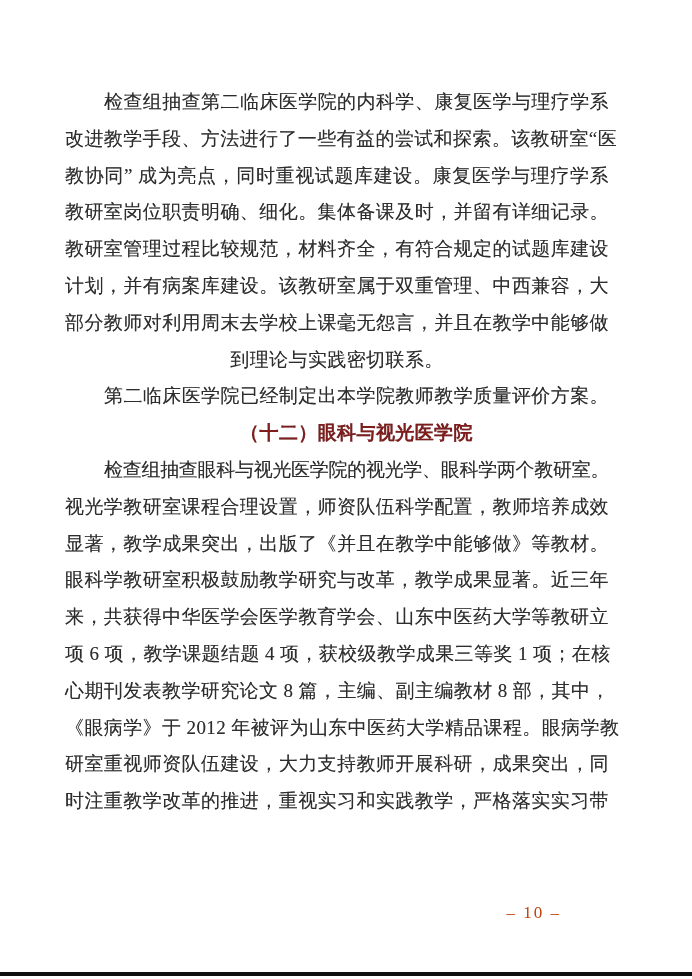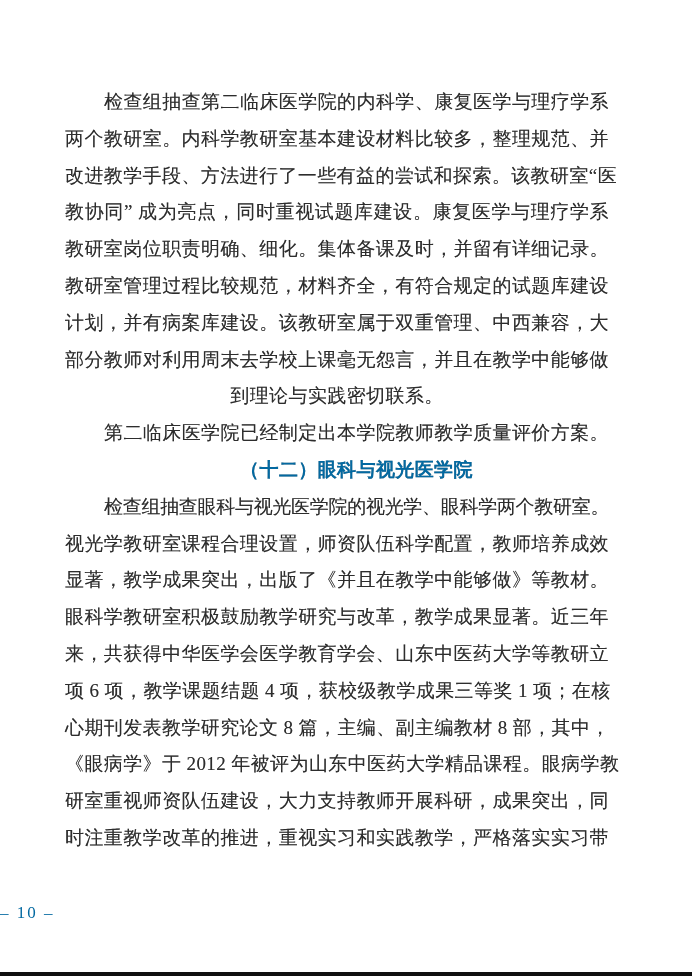--- a/index.html
+++ b/index.html
@@ -29,50 +29,49 @@
     white-space: nowrap;
     text-shadow: 0 0 0.6px rgba(80,80,80,0.55);
   }
   .indent { text-indent: 39px; }
   .short {
     text-align: center;
     text-align-last: auto;
   }
   .heading {
     font-weight: 700;
-    color: #0369a1;
+    color: #7f1d1d;
   }
   .tight { letter-spacing: -0.45px; }
   .footer {
     position: absolute;
     top: 901px;
     left: 0;
     width: 561px;
-    text-align: left;
+    text-align: right;
     font-size: 17px;
     letter-spacing: 2px;
-    color: #0369a1;
+    color: #c2410c;
     line-height: 24px;
   }
   .scanband {
     position: absolute;
     left: 0;
     top: 972px;
     width: 692px;
     height: 4px;
     background: #101010;
   }
 </style>
 </head>
 <body>
 
 <div class="page">
   <div class="textblock">
     <div class="line indent">检查组抽查第二临床医学院的内科学、康复医学与理疗学系</div>
-    <div class="line">两个教研室。内科学教研室基本建设材料比较多，整理规范、并</div>
     <div class="line">改进教学手段、方法进行了一些有益的尝试和探索。该教研室“医</div>
     <div class="line">教协同” 成为亮点，同时重视试题库建设。康复医学与理疗学系</div>
     <div class="line">教研室岗位职责明确、细化。集体备课及时，并留有详细记录。</div>
     <div class="line">教研室管理过程比较规范，材料齐全，有符合规定的试题库建设</div>
     <div class="line">计划，并有病案库建设。该教研室属于双重管理、中西兼容，大</div>
     <div class="line">部分教师对利用周末去学校上课毫无怨言，并且在教学中能够做</div>
     <div class="line short">到理论与实践密切联系。</div>
     <div class="line indent">第二临床医学院已经制定出本学院教师教学质量评价方案。</div>
     <div class="line indent short heading">（十二）眼科与视光医学院</div>
     <div class="line indent tight">检查组抽查眼科与视光医学院的视光学、眼科学两个教研室。</div>

